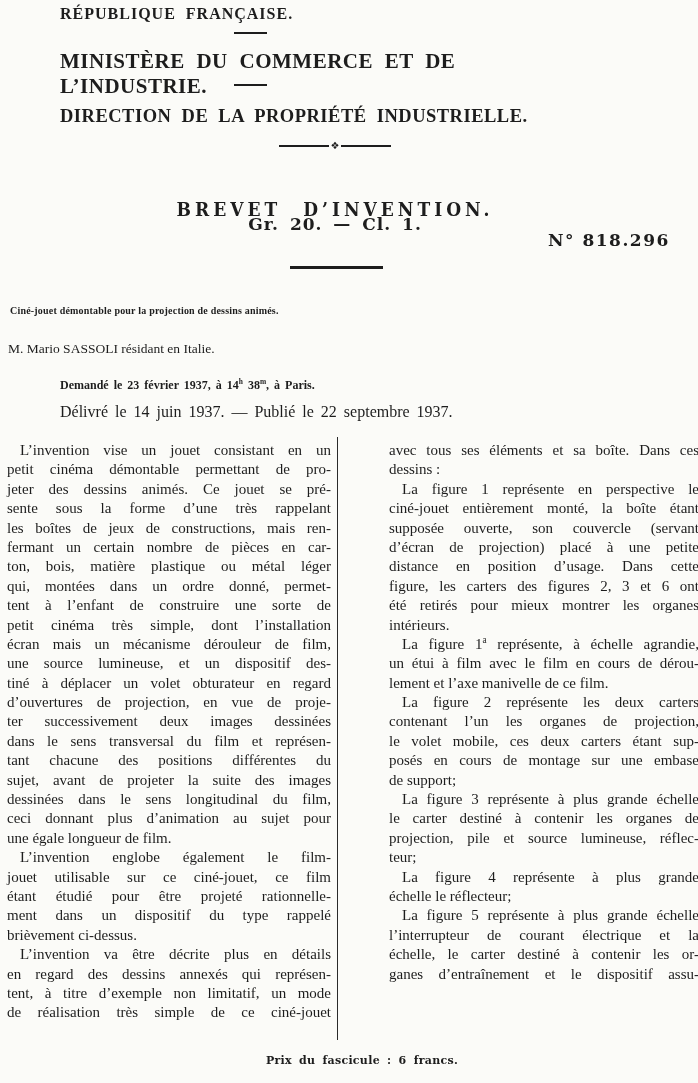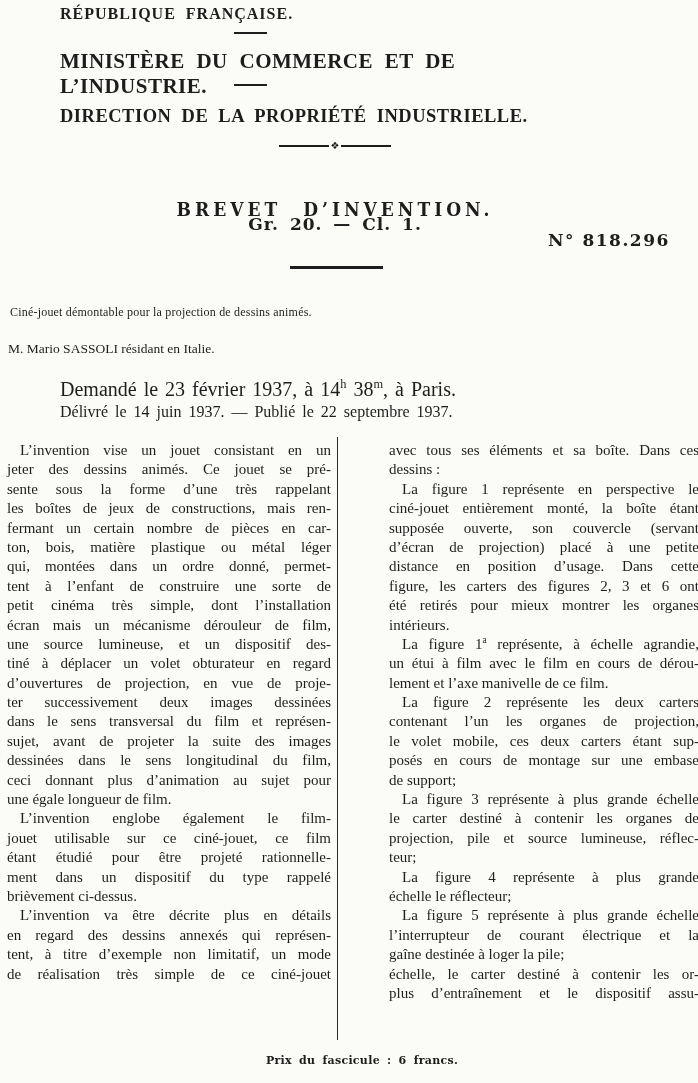--- a/index.html
+++ b/index.html
@@ -20,23 +20,23 @@
   .ministry{top:49px;font-size:21px;font-weight:bold;letter-spacing:.5px;word-spacing:6px;}
   .direction{top:106px;font-size:18.5px;font-weight:bold;letter-spacing:.5px;word-spacing:5px;}
   .brevet{top:174px;font-size:19px;font-weight:bold;letter-spacing:4px;word-spacing:12px;font-family:"DejaVu Serif", serif; font-stretch:condensed;margin-top:24px;}
   .grcl{top:214px;font-size:17px;font-weight:bold;letter-spacing:1px;word-spacing:4px;font-family:"DejaVu Serif", serif;}
   .patnum{top:230px;left:548px;font-size:17px;font-weight:bold;letter-spacing:1.5px;font-family:"DejaVu Serif", serif;}
 
   .ornament{top:141px;left:279px;width:112px;display:flex;align-items:center;justify-content:center;}
   .ornament .bar{flex:1;height:1.5px;background:#1d1d1d;}
   .ornament .glyph{font-size:10px;line-height:10px;padding:0 2px;color:#1d1d1d;}
 
-  .invtitle{top:305px;left:10px;width:430px;font-size:12px;font-weight:normal;letter-spacing:.2px;}
+  .invtitle{top:305px;left:10px;width:430px;font-size:10px;font-weight:bold;letter-spacing:.2px;}
   .applicant{top:341px;left:8px;width:430px;font-size:13.5px;}
-  .filed{top:378px;font-size:20px;font-weight:normal;word-spacing:2px;}
+  .filed{top:378px;font-size:12px;font-weight:bold;word-spacing:2px;}
   .issued{top:403px;font-size:16px;word-spacing:3px;}
   sup{font-size:.62em;line-height:0;vertical-align:super;}
 
   .col{top:441px;font-size:15px;line-height:19.4px;}
   .col-left{left:7px;width:324px;}
   .col-right{left:348px;width:310px;margin-left:41px;}
   .tline{position:relative;height:19.4px;overflow:visible;text-align:justify;text-align-last:justify;white-space:nowrap;}
   .tline.ind{text-indent:13px;}
   .tline.last{text-align:left;text-align-last:left;}
   .lnum{position:absolute;left:calc(100% + 11px);top:0;font-size:14.5px;letter-spacing:1.5px;white-space:nowrap;}
@@ -68,34 +68,36 @@
 <div class="abs patnum">N° 818.296</div>
 <div class="abs rule thickrule"></div>
 
 <div class="abs invtitle">Ciné-jouet démontable pour la projection de dessins animés.</div>
 <div class="abs applicant">M. Mario SASSOLI résidant en Italie.</div>
 <div class="abs ctrA filed">Demandé le 23 février 1937, à 14<sup>h</sup> 38<sup>m</sup>, à Paris.</div>
 <div class="abs ctrA issued">Délivré le 14 juin 1937. — Publié le 22 septembre 1937.</div>
 
 <div class="abs col col-left" id="left-col">
     <div class="tline ind">L’invention vise un jouet consistant en un</div>
+    <div class="tline">petit cinéma démontable permettant de pro-</div>
     <div class="tline">jeter des dessins animés. Ce jouet se pré-</div>
     <div class="tline">sente sous la forme d’une très rappelant</div>
     <div class="tline">les boîtes de jeux de constructions, mais ren-</div>
     <div class="tline">fermant un certain nombre de pièces en car-</div>
     <div class="tline">ton, bois, matière plastique ou métal léger</div>
     <div class="tline">qui, montées dans un ordre donné, permet-</div>
     <div class="tline">tent à l’enfant de construire une sorte de</div>
     <div class="tline">petit cinéma très simple, dont l’installation</div>
     <div class="tline">écran mais un mécanisme dérouleur de film,</div>
     <div class="tline">une source lumineuse, et un dispositif des-</div>
     <div class="tline">tiné à déplacer un volet obturateur en regard</div>
     <div class="tline">d’ouvertures de projection, en vue de proje-</div>
     <div class="tline">ter successivement deux images dessinées</div>
     <div class="tline">dans le sens transversal du film et représen-</div>
+    <div class="tline">tant chacune des positions différentes du</div>
     <div class="tline">sujet, avant de projeter la suite des images</div>
     <div class="tline">dessinées dans le sens longitudinal du film,</div>
     <div class="tline">ceci donnant plus d’animation au sujet pour</div>
     <div class="tline last">une égale longueur de film.</div>
     <div class="tline ind">L’invention englobe également le film-</div>
     <div class="tline">jouet utilisable sur ce ciné-jouet, ce film</div>
     <div class="tline">étant étudié pour être projeté rationnelle-</div>
     <div class="tline">ment dans un dispositif du type rappelé</div>
     <div class="tline last">brièvement ci-dessus.</div>
     <div class="tline ind">L’invention va être décrite plus en détails</div>
@@ -124,18 +126,17 @@
     <div class="tline">posés en cours de montage sur une embase</div>
     <div class="tline last">de support;<span class="lnum">50</span></div>
     <div class="tline ind">La figure 3 représente à plus grande échelle</div>
     <div class="tline">le carter destiné à contenir les organes de</div>
     <div class="tline">projection, pile et source lumineuse, réflec-</div>
     <div class="tline last">teur;</div>
     <div class="tline ind">La figure 4 représente à plus grande<span class="lnum">55</span></div>
     <div class="tline last">échelle le réflecteur;</div>
     <div class="tline ind">La figure 5 représente à plus grande échelle</div>
     <div class="tline">l’interrupteur de courant électrique et la</div>
-    <div class="tline last">gaîne destinée à loger la pile;</div>
     <div class="tline">échelle, le carter destiné à contenir les or-</div>
-    <div class="tline">plus d’entraînement et le dispositif assu-</div>
+    <div class="tline">ganes d’entraînement et le dispositif assu-</div>
   </div>
 
 <div class="abs ctrC footer">Prix du fascicule : 6 francs.</div>
 
 </body></html>

